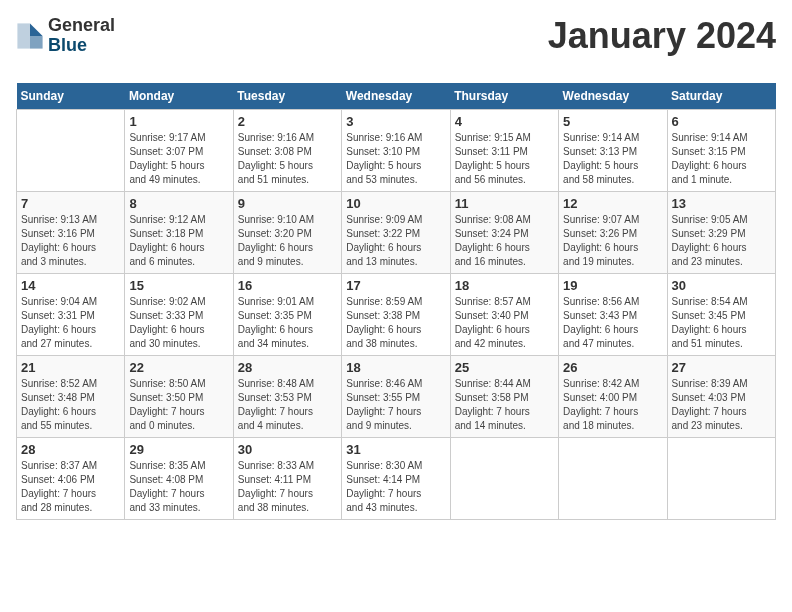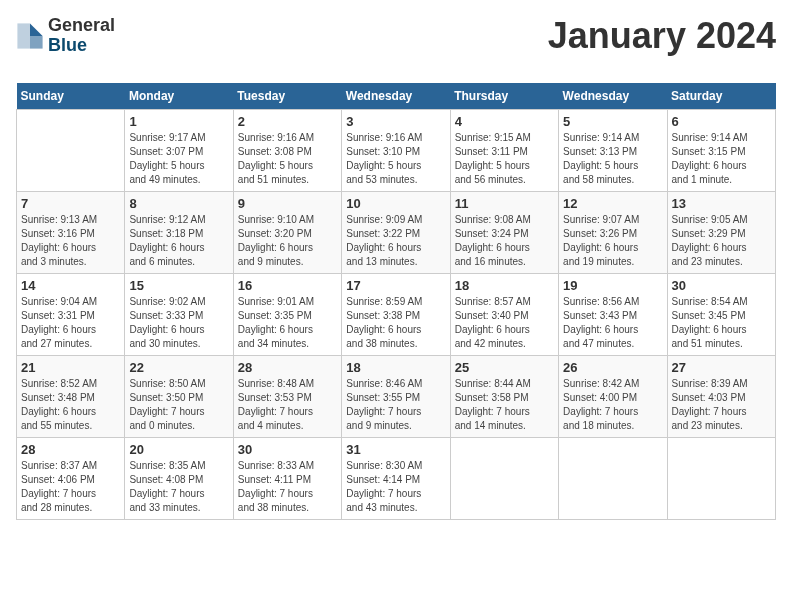--- a/index.html
+++ b/index.html
@@ -238,21 +238,21 @@
           <span class="day-number">27</span>
           <div class="day-info">Sunrise: 8:39 AM<br>Sunset: 4:03 PM<br>Daylight: 7 hours<br>and 23 minutes.</div>
         </td>
       </tr>
       <tr>
         <td>
           <span class="day-number">28</span>
           <div class="day-info">Sunrise: 8:37 AM<br>Sunset: 4:06 PM<br>Daylight: 7 hours<br>and 28 minutes.</div>
         </td>
         <td>
-          <span class="day-number">20</span>
+          <span class="day-number">29</span>
           <div class="day-info">Sunrise: 8:35 AM<br>Sunset: 4:08 PM<br>Daylight: 7 hours<br>and 33 minutes.</div>
         </td>
         <td>
           <span class="day-number">30</span>
           <div class="day-info">Sunrise: 8:33 AM<br>Sunset: 4:11 PM<br>Daylight: 7 hours<br>and 38 minutes.</div>
         </td>
         <td>
           <span class="day-number">31</span>
           <div class="day-info">Sunrise: 8:30 AM<br>Sunset: 4:14 PM<br>Daylight: 7 hours<br>and 43 minutes.</div>
         </td>

